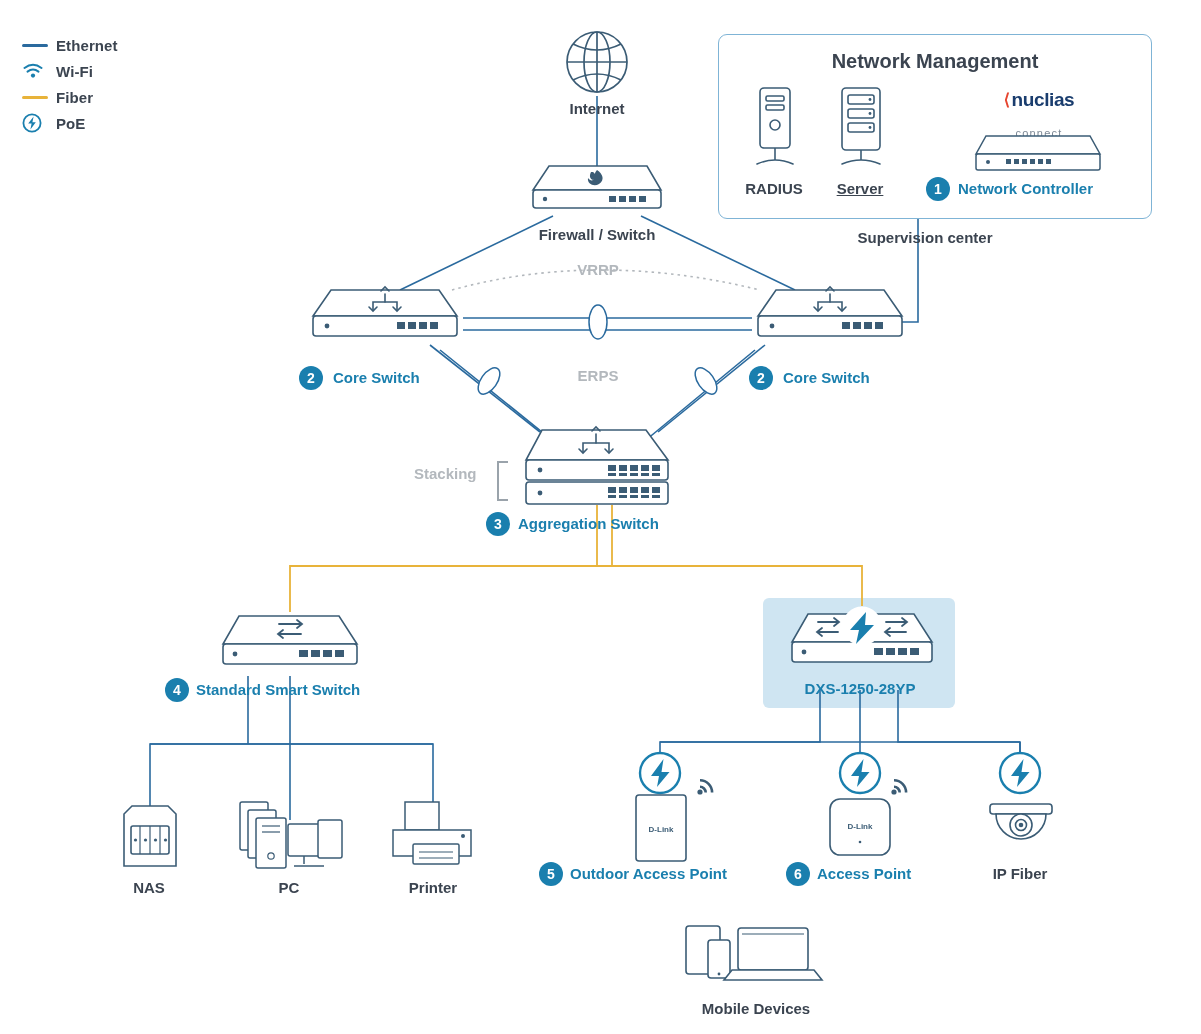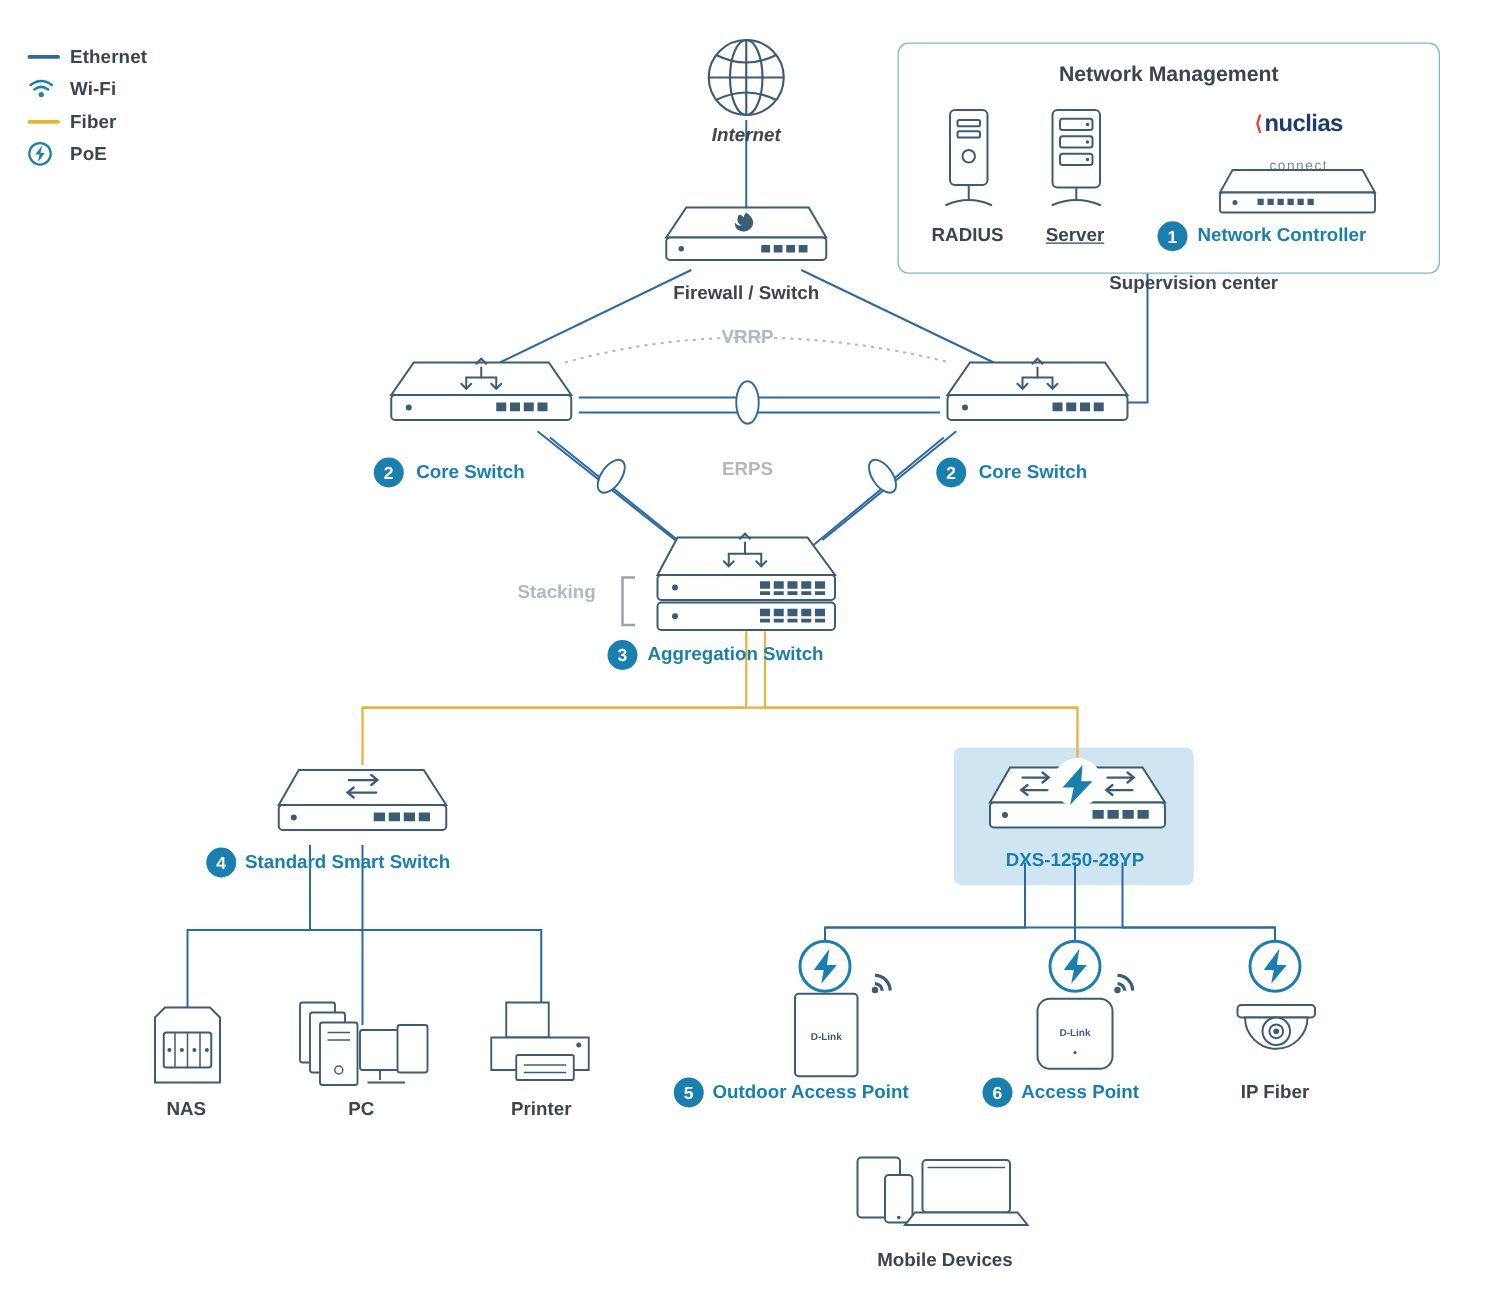--- a/index.html
+++ b/index.html
@@ -88,21 +88,21 @@
     border: 1.6px solid #7fb4d6;
     border-radius: 9px;
     background: #fff;
     box-sizing: border-box;
   }
   #nm-title {
     position: absolute;
     left: 718px; top: 50px;
     width: 434px;
     text-align: center;
-    font-size: 17px;
+    font-size: 20px;
     font-weight: 700;
     color: #3b4450;
   }
 
   
   #dxs-panel {
     left: 763px; top: 598px;
     width: 192px; height: 110px;
     background: #cfe5f2;
     border-radius: 6px;
@@ -281,35 +281,35 @@
         <rect x="54" y="29" width="5" height="5"></rect>
           <rect x="62" y="29" width="5" height="5"></rect>
         <rect x="70" y="29" width="5" height="5"></rect>
           <rect x="78" y="29" width="5" height="5"></rect>
         <circle cx="20" cy="32" r="2"></circle>
       </g>
     </svg>
   </div>
   <div class="badge" style="left:926px; top:177px;">1</div>
   <div class="lbl blue" style="left:958px; top:180px;">Network Controller</div>
-  <div class="lbl center" style="left:925px; top:218px;margin-left:30px;">Supervision center</div>
+  <div class="lbl center" style="left:925px; top:229px;">Supervision center</div>
 
   <div class="abs" style="left:561px; top:26px;">
     <svg width="72" height="72" viewBox="0 0 72 72">
       <g fill="none" stroke="#3b5c75" stroke-width="1.7">
         <circle cx="36" cy="36" r="30"></circle>
         <ellipse cx="36" cy="36" rx="13" ry="30"></ellipse>
         <line x1="6" y1="36" x2="66" y2="36"></line>
         <path d="M12 18 Q36 30 60 18"></path>
         <path d="M12 54 Q36 42 60 54"></path>
         <line x1="36" y1="6" x2="36" y2="66"></line>
       </g>
     </svg>
   </div>
-  <div class="lbl center" style="left:597px; top:100px;font-style:italic;">Internet</div>
+  <div class="lbl center" style="left:597px; top:100px;">Internet</div>
 
   <div class="abs" style="left:525px; top:160px;">
     <svg width="144" height="56" viewBox="0 0 144 56">
       <g fill="#ffffff" stroke="#3b5c75" stroke-width="1.6">
         <path d="M24 6 L122 6 L136 30 L8 30 Z"></path>
         <rect x="8" y="30" width="128" height="18" rx="3"></rect>
       </g>
       <g fill="#3b5c75">
         <rect x="84" y="36" width="7" height="6"></rect>
           <rect x="94" y="36" width="7" height="6"></rect>

